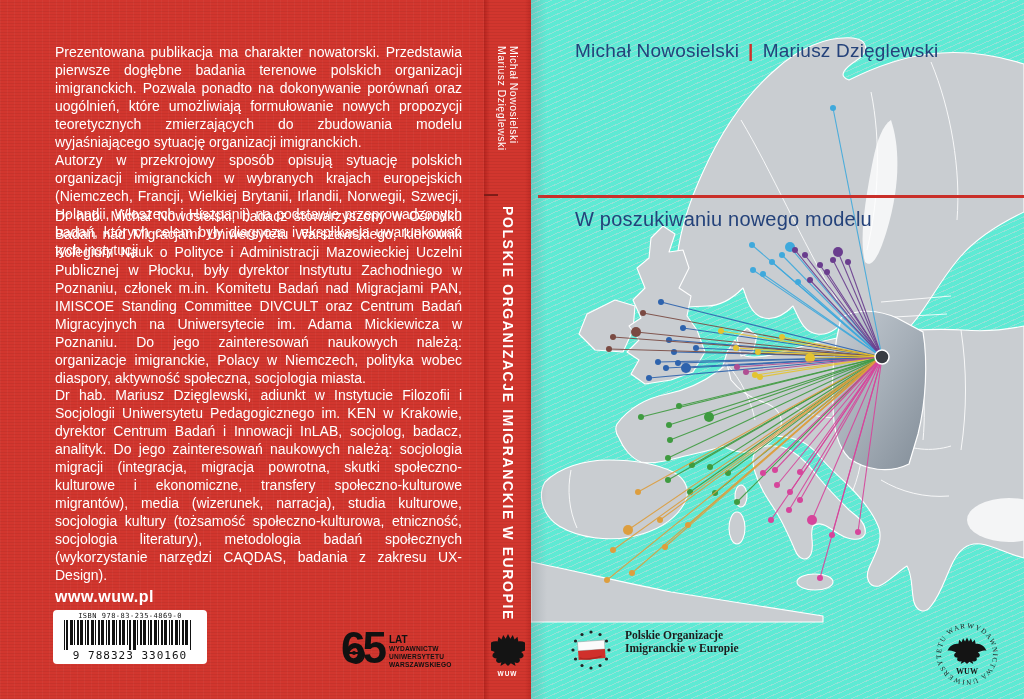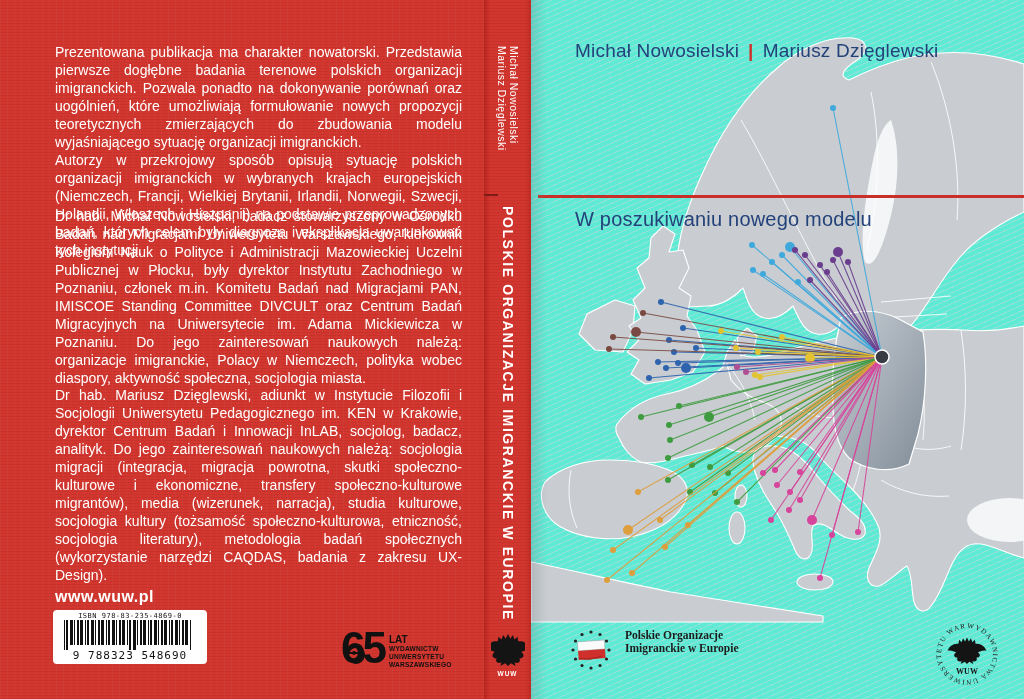--- a/index.html
+++ b/index.html
@@ -171,21 +171,21 @@
         <rect x="101" y="0" width="2" height="25" fill="#111"></rect>
         <rect x="104" y="0" width="3" height="25" fill="#111"></rect>
         <rect x="109" y="0" width="1" height="25" fill="#111"></rect>
         <rect x="111" y="0" width="2" height="25" fill="#111"></rect>
         <rect x="115" y="0" width="3" height="25" fill="#111"></rect>
         <rect x="119" y="0" width="1" height="25" fill="#111"></rect>
         <rect x="122" y="0" width="2" height="25" fill="#111"></rect>
         <rect x="125" y="0" width="3" height="25" fill="#111"></rect>
         <rect x="130" y="0" width="1" height="30" fill="#111"></rect>
       </svg>
-    <div class="barcode-num">9 788323 548690</div>
+    <div class="barcode-num">9 788323 330160</div>
   </div>
 
   <div class="anniv">
     <div class="big">65</div>
     <div class="target"></div>
     <div class="cols">
       <div class="l1">LAT</div>
       <div class="l2">WYDAWNICTW</div>
       <div class="l2">UNIWERSYTETU</div>
       <div class="l2">WARSZAWSKIEGO</div>

